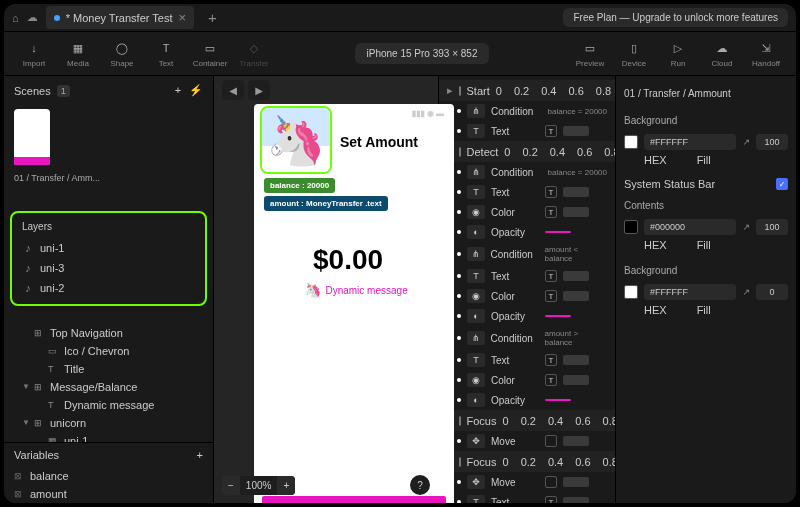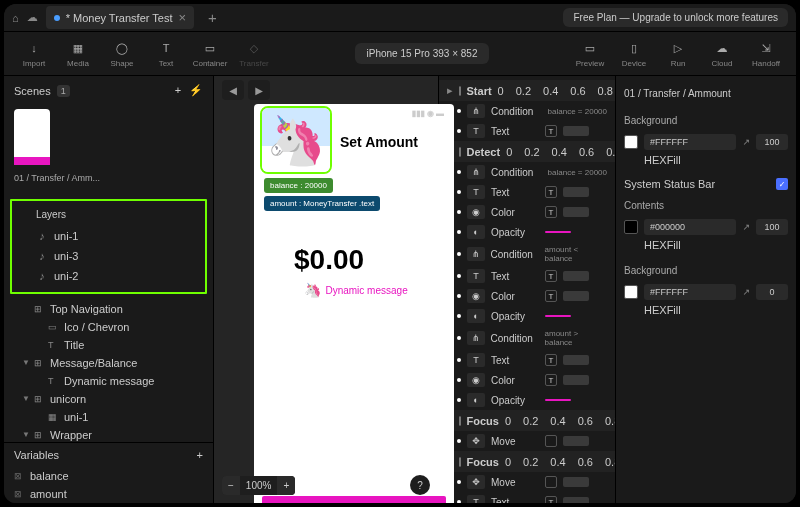--- a/index.html
+++ b/index.html
@@ -19,21 +19,21 @@
 .device-badge{margin:2px auto;background:#2a2a2a;padding:5px 12px;border-radius:6px;font-size:10px;color:#ccc}
 .body{flex:1;display:flex;overflow:hidden}
 .left{width:210px;background:#1a1a1a;border-right:1px solid #000;display:flex;flex-direction:column;overflow:hidden}
 .panel-header{display:flex;align-items:flex-end;padding:8px 10px;gap:6px}
 .panel-header .title{font-weight:500}
 .badge{background:#333;color:#aaa;border-radius:3px;padding:1px 4px;font-size:9px}
 .panel-header .actions{margin-left:auto;display:flex;gap:8px;color:#aaa}
 .thumb{margin:4px 10px;width:36px;height:56px;background:#fff;border-radius:4px;position:relative}
 .thumb::after{content:"";position:absolute;bottom:0;left:0;right:0;height:8px;background:#e815c0}
 .thumb-label{padding:4px 10px 10px;font-size:9px;color:#aaa;line-height:1.3}
-.layers-box{margin:4px 6px;border:2px solid #6fff00;border-radius:1px;padding:6px 18px}
+.layers-box{margin:16px 6px;border:2px solid #6fff00;border-radius:8px;padding:6px 4px}
 .layers-title{padding:2px 6px 6px;font-size:10px;color:#ccc}
 .layer{display:flex;align-items:center;gap:6px;padding:4px 6px;font-size:10px}
 .layer-icon{width:12px;text-align:center;color:#888}
 .tree{flex:1;overflow:auto;padding:2px 0}
 .tree-item{display:flex;align-items:center;gap:4px;padding:3px 6px;font-size:10px;color:#bbb}
 .indent1{padding-left:18px}.indent2{padding-left:32px}
 .tree-caret{width:8px;color:#777;font-size:8px}
 .tree .ico{width:12px;color:#888;font-size:9px}
 .vars{border-top:1px solid #000}
 .vars .panel-header{padding:6px 10px}
@@ -43,58 +43,58 @@
 .canvas-bar{height:28px;display:flex;align-items:center;padding:0 8px}
 .arrow-btn{width:22px;height:20px;display:flex;align-items:center;justify-content:center;background:#1e1e1e;border-radius:4px;margin-right:4px;color:#999;font-size:10px}
 .canvas{flex:1;position:relative}
 .phone{position:absolute;left:40px;top:0;width:200px;height:430px;background:#fff;border-radius:4px;overflow:hidden}
 .phone-status{height:18px;display:flex;align-items:center;justify-content:space-between;padding:0 10px;font-size:9px;color:#000;font-weight:600}
 .status-icons{display:flex;gap:2px}
 .status-icons span{font-size:8px}
 .unicorn-box{position:absolute;left:6px;top:2px;width:72px;height:68px;border:2px solid #6fff00;border-radius:8px;background:#fff;overflow:hidden}
 .unicorn{width:100%;height:100%;display:flex;align-items:center;justify-content:center;font-size:48px;position:relative;background:linear-gradient(#cfe8ff 60%,#fff 60%)}
 .set-amount{position:absolute;left:86px;top:30px;font-size:14px;font-weight:700;color:#000}
-.chip{position:absolute;background:#3d8b2f;color:#fff;font-size:8px;padding:3px 6px;border-radius:3px;font-weight:400}
+.chip{position:absolute;background:#3d8b2f;color:#fff;font-size:8px;padding:3px 6px;border-radius:3px;font-weight:700}
 .chip1{left:10px;top:74px}
 .chip2{left:10px;top:92px;background:#0c4a6e}
-.amount{position:absolute;left:40px;top:140px;font-size:28px;font-weight:800;color:#000}
+.amount{position:absolute;left:59px;top:140px;font-size:28px;font-weight:800;color:#000}
 .dyn{position:absolute;left:50px;top:178px;display:flex;align-items:center;gap:4px}
 .dyn-ico{font-size:14px}
 .dyn-text{font-size:10px;color:#e815c0}
 .continue{position:absolute;left:8px;right:8px;bottom:8px;height:30px;background:#e815c0;color:#fff;display:flex;align-items:center;justify-content:center;font-size:12px;font-weight:500;border-radius:2px}
 .zoom{position:absolute;left:8px;bottom:8px;display:flex;align-items:center;background:#1e1e1e;border-radius:4px;overflow:hidden}
 .zoom span{padding:4px 6px;font-size:10px}
 .zoom .pm{background:#2a2a2a}
 .help{position:absolute;right:8px;bottom:8px;width:20px;height:20px;background:#1e1e1e;border-radius:50%;display:flex;align-items:center;justify-content:center;font-size:10px}
 .mid{width:178px;background:#1a1a1a;border-left:1px solid #000;border-right:1px solid #000;overflow:auto;padding:4px 0}
 .mid::-webkit-scrollbar{width:0}
 .trigger-head{display:flex;align-items:center;gap:6px;padding:4px 8px;background:#222}
 .trigger-head .sq{width:10px;height:10px;border:1px solid #777;border-radius:2px}
-.trigger-head .name{font-weight:700}
+.trigger-head .name{font-weight:400}
 .ruler{margin-left:auto;display:flex;gap:12px;font-size:7px;color:#666}
 .trow{display:flex;align-items:center;gap:6px;padding:3px 8px 3px 18px}
 .trow .bullet{width:4px;height:4px;background:#fff;border-radius:50%}
 .trow .ico{width:18px;height:14px;display:flex;align-items:center;justify-content:center;background:#2a2a2a;border-radius:2px;font-size:9px}
 .trow .label{flex:0 0 48px;font-size:10px}
 .trow .mini{width:12px;height:12px;border:1px solid #555;border-radius:2px;display:flex;align-items:center;justify-content:center;font-size:8px}
 .trow .bar{width:26px;height:10px;background:#3a3a3a;border-radius:2px}
 .trow .thin{height:2px;background:#e815c0}
 .cond-label{margin-left:auto;font-size:8px;color:#888}
 .right{width:180px;background:#1a1a1a;overflow:auto;padding:8px}
 .right::-webkit-scrollbar{width:0}
 .crumb{font-size:10px;color:#ccc;padding:4px 0 10px}
 .sec-title{font-size:10px;color:#aaa;padding:6px 0}
 .color-row{display:flex;align-items:center;gap:6px;padding:2px 0}
 .swatch{width:14px;height:14px;border:1px solid #555;border-radius:2px}
 .swatch.white{background:#fff}
 .swatch.black{background:#000}
 .hex{background:#2a2a2a;padding:3px 6px;border-radius:3px;font-size:9px;flex:1}
 .arrow-small{font-size:9px;color:#888}
 .num{background:#2a2a2a;padding:3px 6px;border-radius:3px;font-size:9px;width:32px;text-align:center}
-.sublabel{display:flex;font-size:7px;color:#666;padding:2px 0 8px 20px}
+.sublabel{display:flex;gap:30px;font-size:7px;color:#666;padding:2px 0 8px 20px}
 .toggle-row{display:flex;align-items:center;justify-content:space-between;padding:4px 0}
 .check{width:12px;height:12px;background:#4a6fff;border-radius:2px;display:flex;align-items:center;justify-content:center;font-size:8px;color:#fff}
 </style>
 </head>
 <body>
 
 <div class="app">
   <div class="titlebar">
     <span style="color:#888">⌂</span>
     <span style="color:#888">☁</span>

